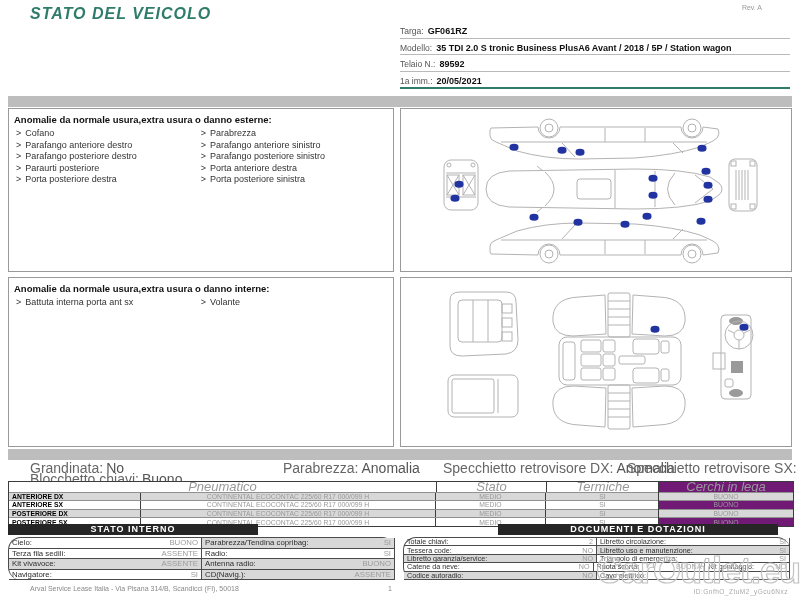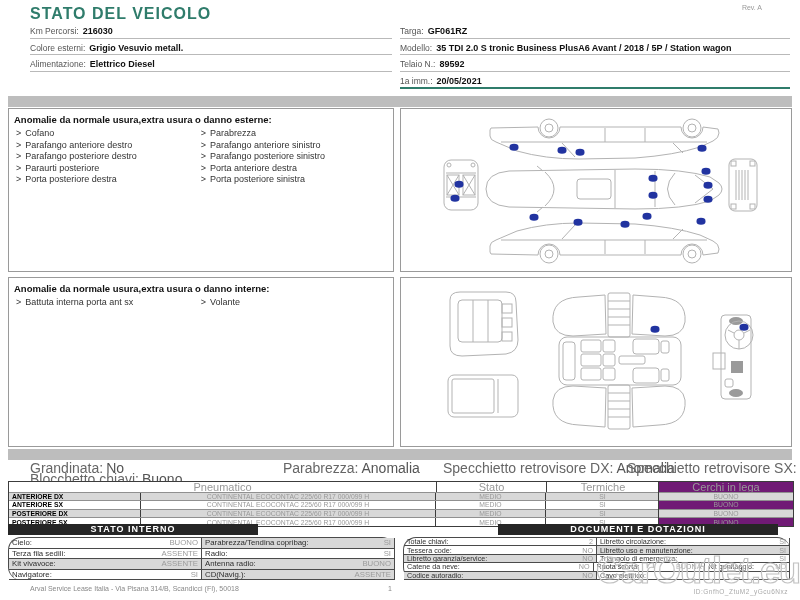--- a/index.html
+++ b/index.html
@@ -1,21 +1,21 @@
 <!DOCTYPE html>
 <html style="--teal: #2f7c6b;"><head>
 <meta charset="utf-8">
 <style>
   :root{ --teal:#2f7c6b; --bar:#bdbdbd; --shade:#d8d8d8; --dark:#4a4a4a; --muted:#999; }
   *{box-sizing:border-box;margin:0;padding:0;}
   html,body{background:#e9e9e9;}
   body{font-family:"Liberation Sans","DejaVu Sans",sans-serif;}
   .page{position:relative;width:800px;height:600px;background:#fff;overflow:hidden;margin:0 auto;}
 
-  .title{position:absolute;left:30px;top:5px;font-size:16px;font-weight:bold;letter-spacing:1px;color:var(--teal);}
+  .title{position:absolute;left:30px;top:5px;font-size:16px;font-weight:bold;letter-spacing:1px;color:var(--teal);font-style:italic;}
   .rev{position:absolute;right:38px;top:4px;font-size:7px;color:#999;}
 
   .info{position:absolute;top:22px;}
   .info.left{left:30px;width:362px;}
   .info.right{left:400px;width:390px;}
   .irow{border-bottom:1px solid #b9b9b9;padding:2px 0 1px 0;line-height:9.5px;}
   .irow.teal{border-bottom:2px solid var(--teal);}
   .ilabel{font-size:8.5px;color:#555;margin-right:4px;}
   .ivalue{font-size:9px;font-weight:bold;color:#101010;}
 
@@ -41,21 +41,21 @@
   .si{position:absolute;top:0;white-space:nowrap;}
   #status1 .si:nth-child(1){left:0;} #status1 .si:nth-child(2){left:253px;}
   #status1 .si:nth-child(3){left:413px;} #status1 .si:nth-child(4){left:597px;}
   #status2 .si:nth-child(1){left:0;}
   .si .v{color:#555;margin-left:3px;}
 
   .tyre-main{position:absolute;left:8px;top:481px;width:652px;border:1px solid #3c3c3c;font-size:6.8px;background:#fff;}
   .tyre-cerchi{position:absolute;left:658px;top:481px;width:136px;border:1px solid #3c3c3c;font-size:6.8px;background:#701a75;}
   .trow{display:flex;height:8.6px;align-items:stretch;border-top:1px solid #909090;}
   .trow:first-child{border-top:none;}
-  .trow.header{height:9.6px;color:var(--muted);font-size:11px;}
+  .trow.header{height:9.6px;color:var(--muted);font-size:13px;font-style:italic;}
   .trow.shaded{background:var(--shade);}
   .tc{display:flex;align-items:center;overflow:hidden;white-space:nowrap;}
   .h-pneu{width:428px;justify-content:center;border-right:1px solid #3c3c3c;}
   .h-stato{width:110px;justify-content:center;border-right:1px solid #3c3c3c;}
   .h-term{flex:1;justify-content:center;}
   .c-pos{width:132px;font-weight:bold;color:#000;padding-left:3px;border-right:1px solid #3c3c3c;}
   .c-tyre{width:295px;justify-content:center;color:var(--muted);border-right:1px solid #3c3c3c;}
   .c-stato{width:110px;justify-content:center;color:var(--muted);border-right:1px solid #3c3c3c;}
   .c-term{flex:1;justify-content:center;color:var(--muted);}
   .c-cerchi{flex:1;justify-content:center;color:var(--muted);}
@@ -81,25 +81,20 @@
     color:rgba(255,255,255,0.25);-webkit-text-stroke:1.2px #c2c2c2;z-index:5;}
 </style>
 </head>
 <body>
 
 <div class="page">
 
   <div class="title">STATO DEL VEICOLO</div>
   <div class="rev">Rev. A</div>
 
-  <div class="info left" id="left-info">
-      <div class="irow"><span class="ilabel">Km Percorsi:</span><span class="ivalue">216030</span></div>
-      <div class="irow"><span class="ilabel">Colore esterni:</span><span class="ivalue">Grigio Vesuvio metall.</span></div>
-      <div class="irow"><span class="ilabel">Alimentazione:</span><span class="ivalue">Elettrico Diesel</span></div>
-    </div>
   <div class="info right" id="right-info">
       <div class="irow"><span class="ilabel">Targa:</span><span class="ivalue">GF061RZ</span></div>
       <div class="irow"><span class="ilabel">Modello:</span><span class="ivalue">35 TDI 2.0 S tronic Business PlusA6 Avant / 2018 / 5P / Station wagon</span></div>
       <div class="irow"><span class="ilabel">Telaio N.:</span><span class="ivalue">89592</span></div>
       <div class="irow teal"><span class="ilabel">1a imm.:</span><span class="ivalue">20/05/2021</span></div>
     </div>
 
   <div class="bar bar1"></div>
 
   <div class="box ext-anom">

